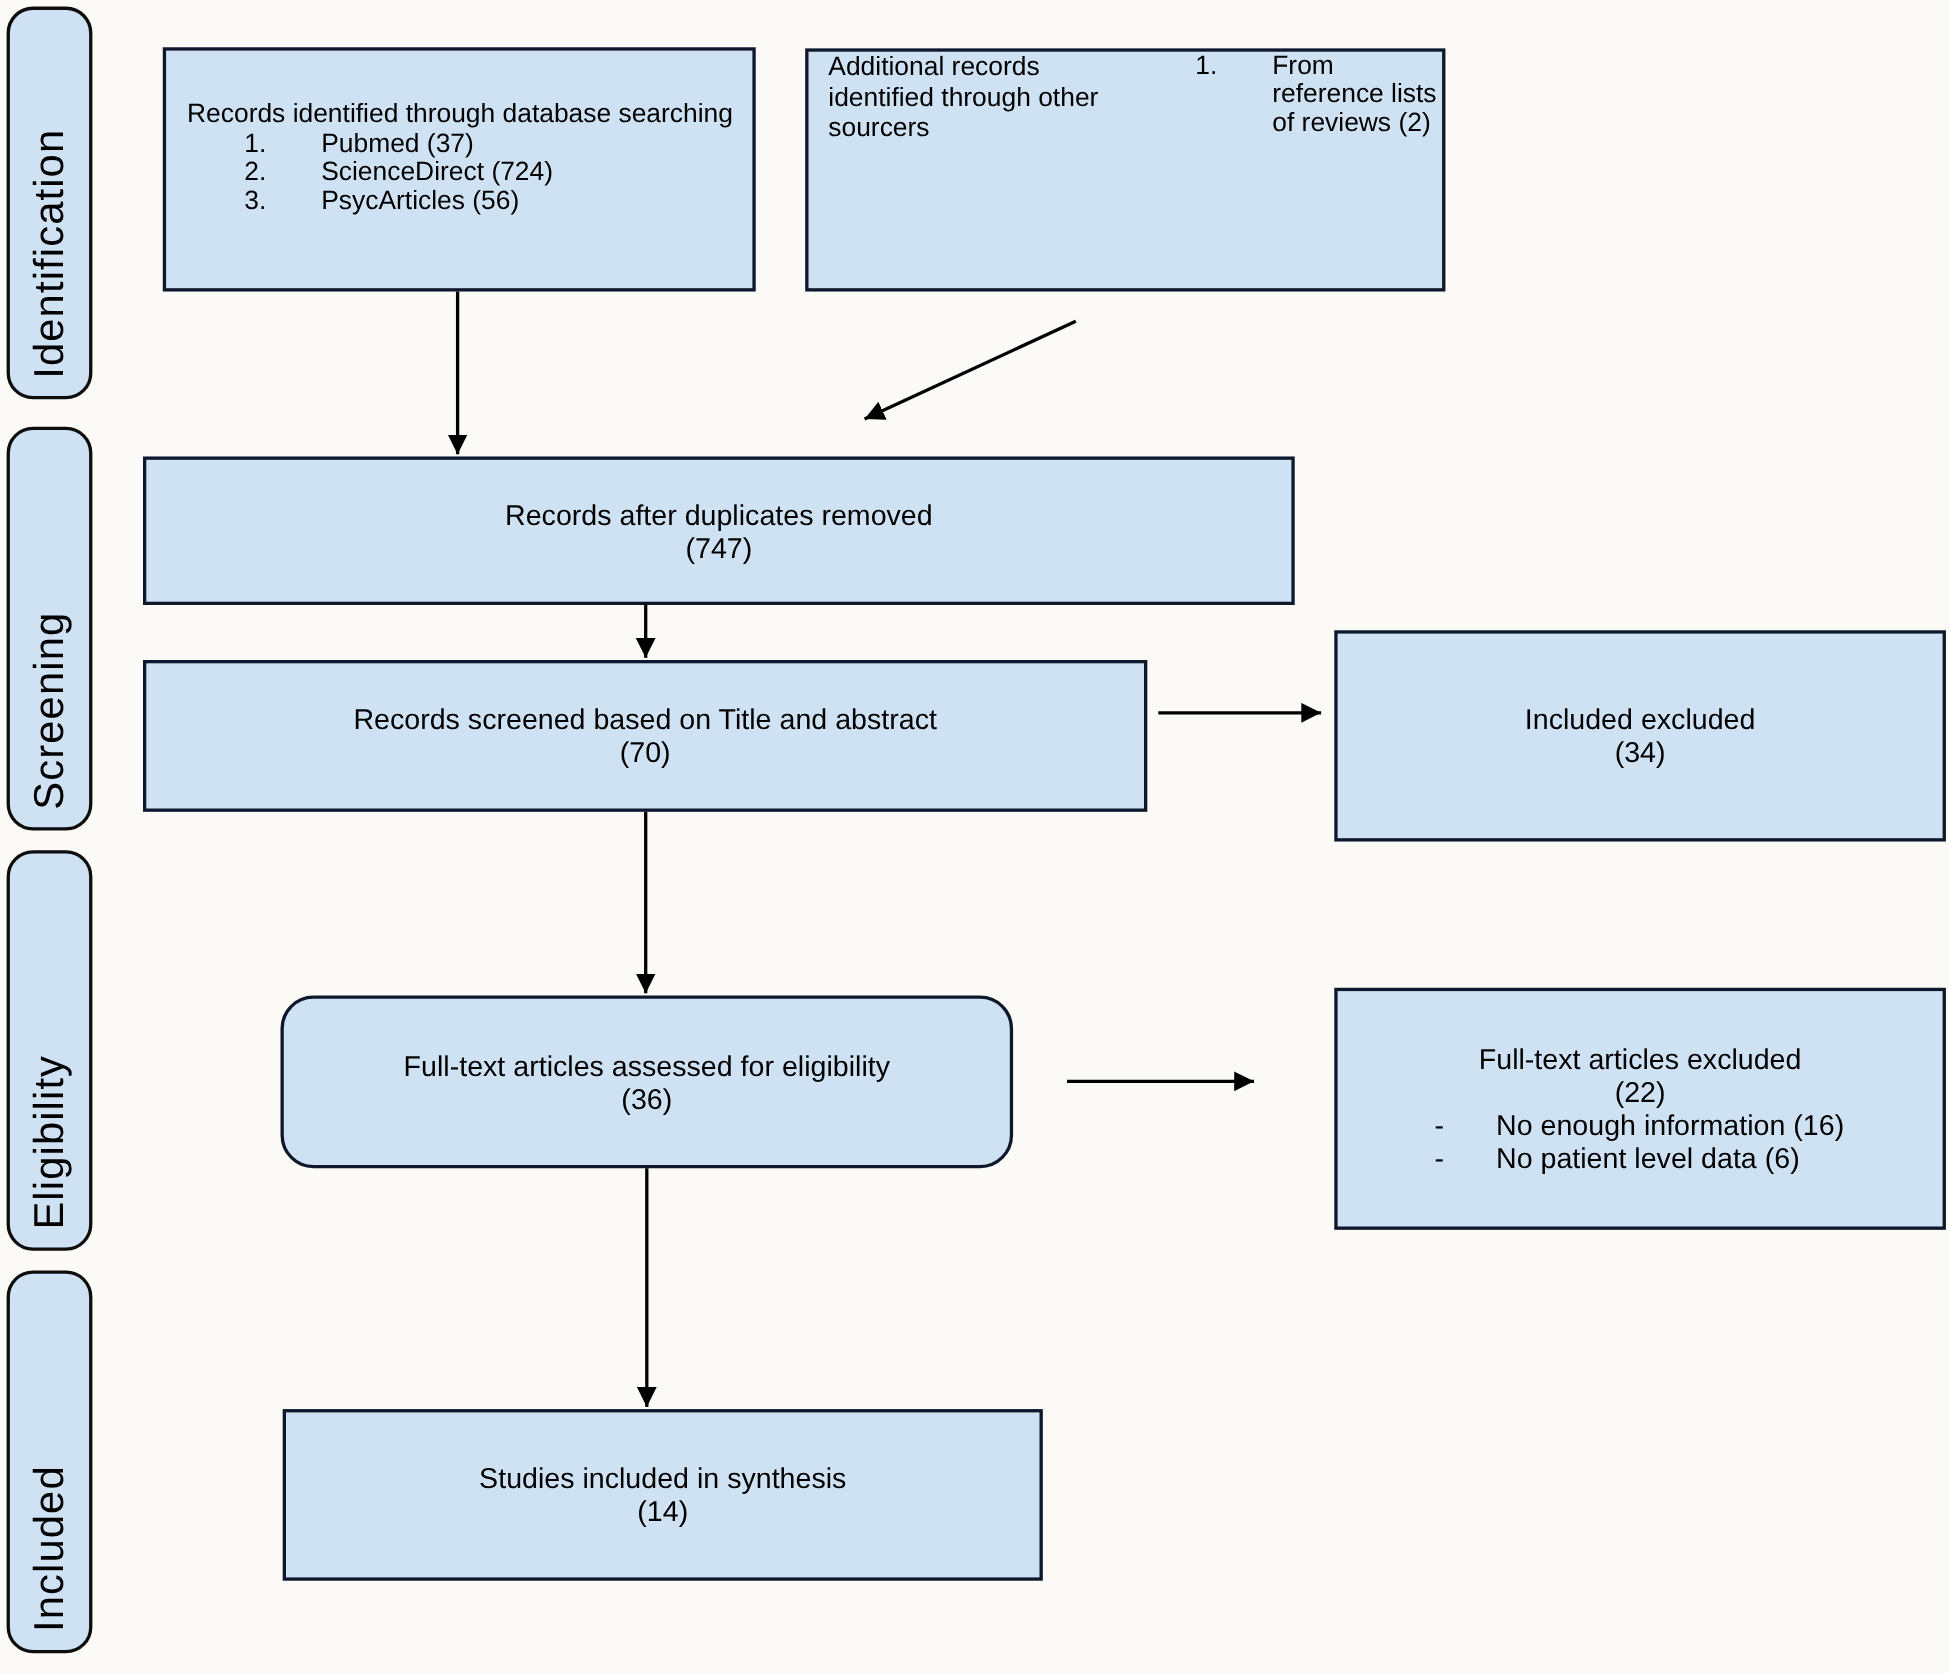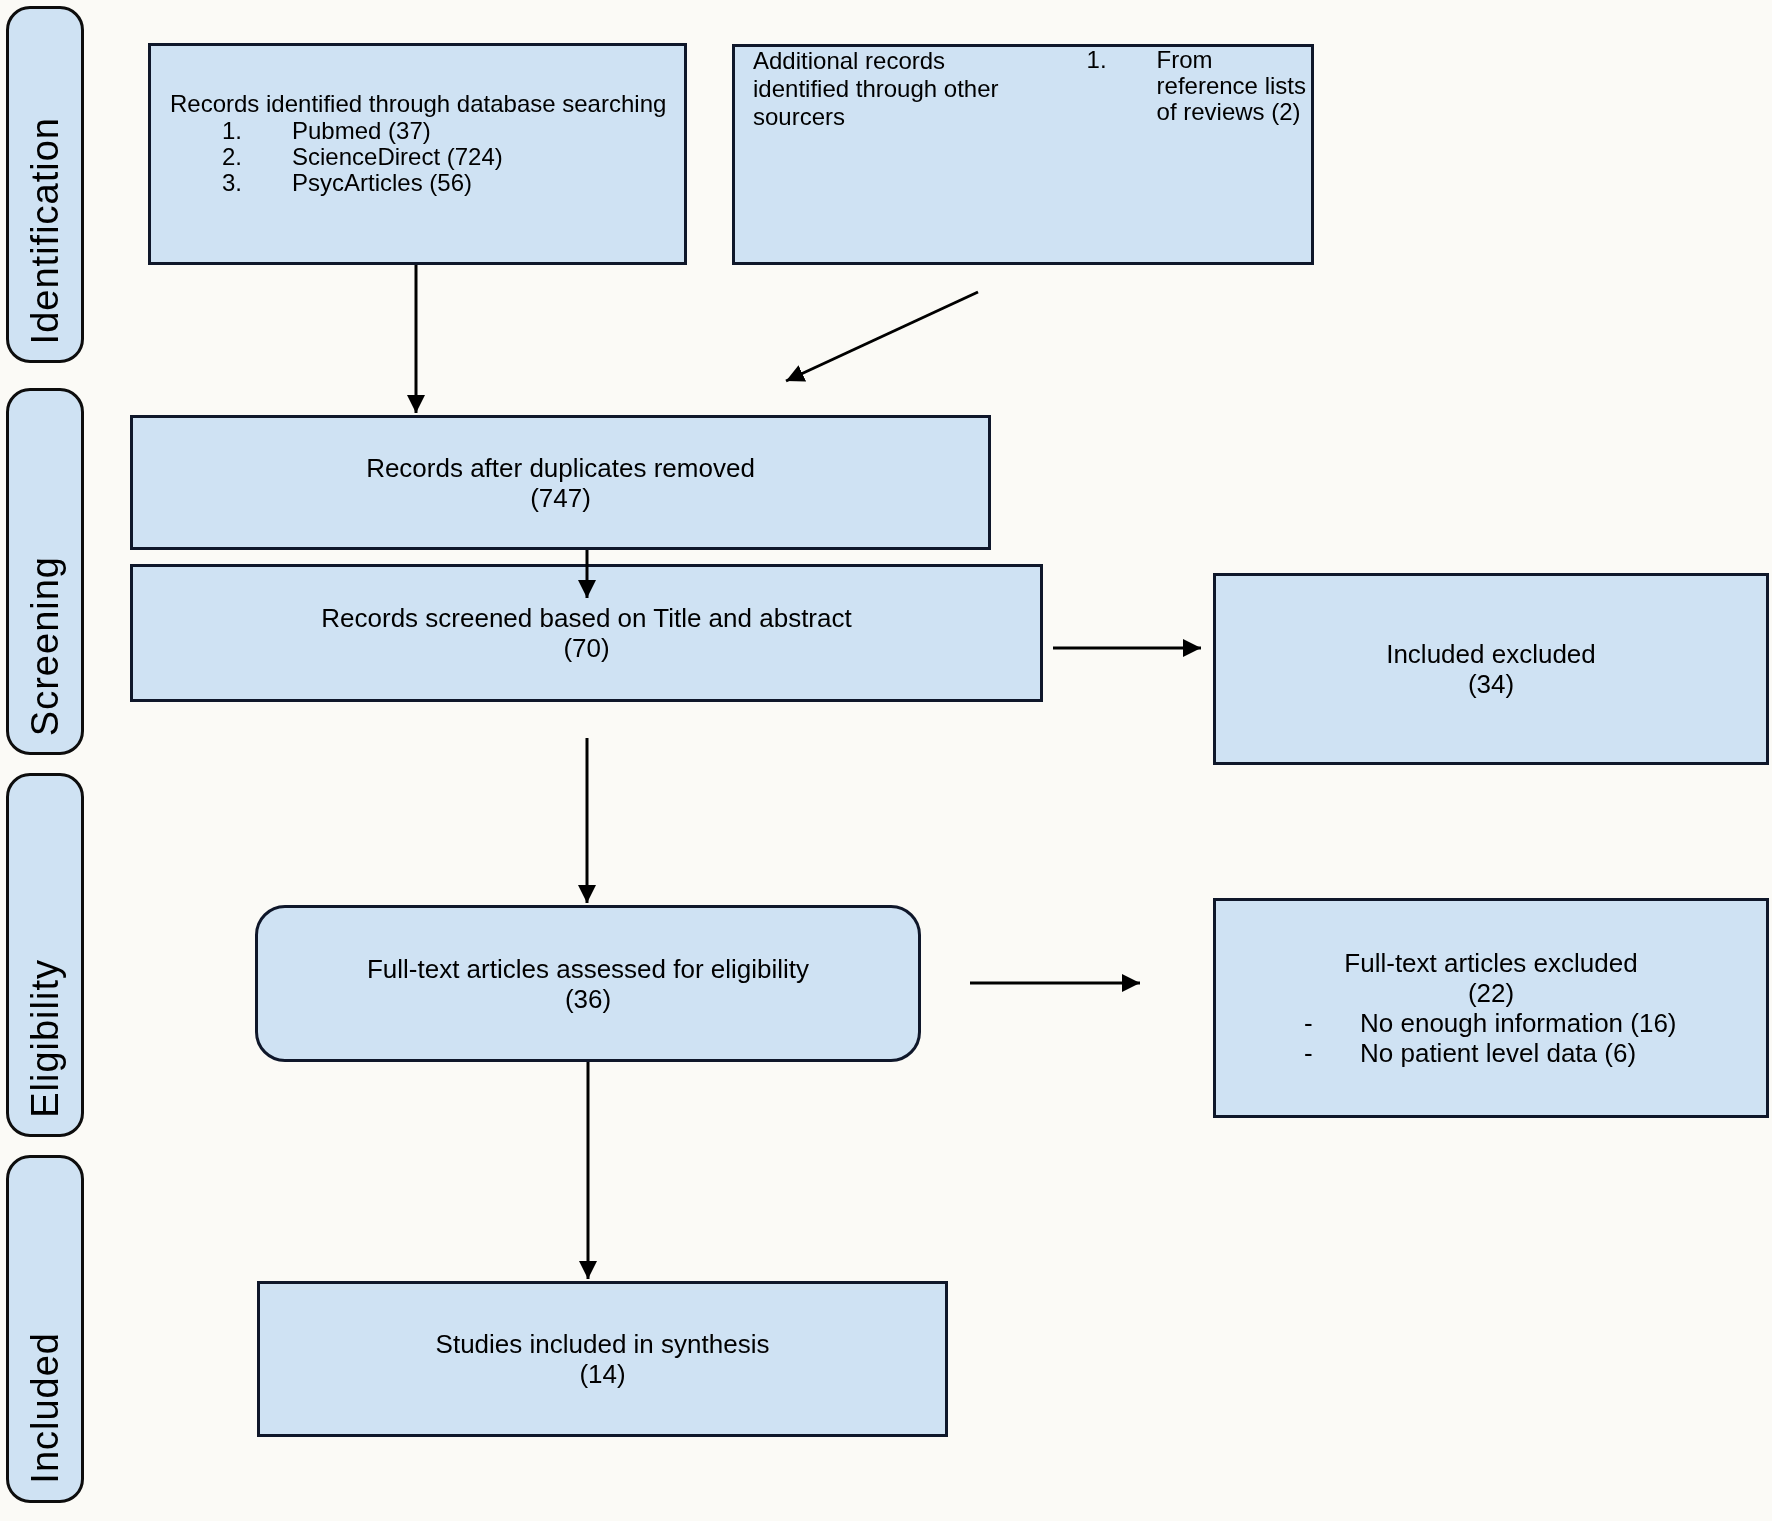--- a/index.html
+++ b/index.html
@@ -90,26 +90,26 @@
   </div>
 
   <div class="node listbox" style="left:732px;top:44px;width:582px;height:221px;padding-left:18px;display:flex;justify-content:center;">
     <div class="box-title">Additional records identified through other sourcers</div>
     <div class="olist-row">
       <span class="olist-num">1.</span>
       <span>From reference lists of reviews (2)</span>
     </div>
   </div>
 
-  <div class="node centered" style="left:130px;top:415px;width:861px;height:135px;">
+  <div class="node centered" style="left:130px;top:415px;width:1047px;height:135px;">
     <div>Records after duplicates removed</div>
     <div>(747)</div>
   </div>
 
-  <div class="node centered" style="left:130px;top:564px;width:913px;height:138px;">
+  <div class="node centered" style="left:130px;top:600px;width:913px;height:138px;">
     <div>Records screened based on Title and abstract</div>
     <div>(70)</div>
   </div>
 
   <div class="node centered" style="left:1213px;top:573px;width:556px;height:192px;">
     <div>Included excluded</div>
     <div>(34)</div>
   </div>
 
   <div class="node centered" style="left:255px;top:905px;width:666px;height:157px;border-radius:30px;">

